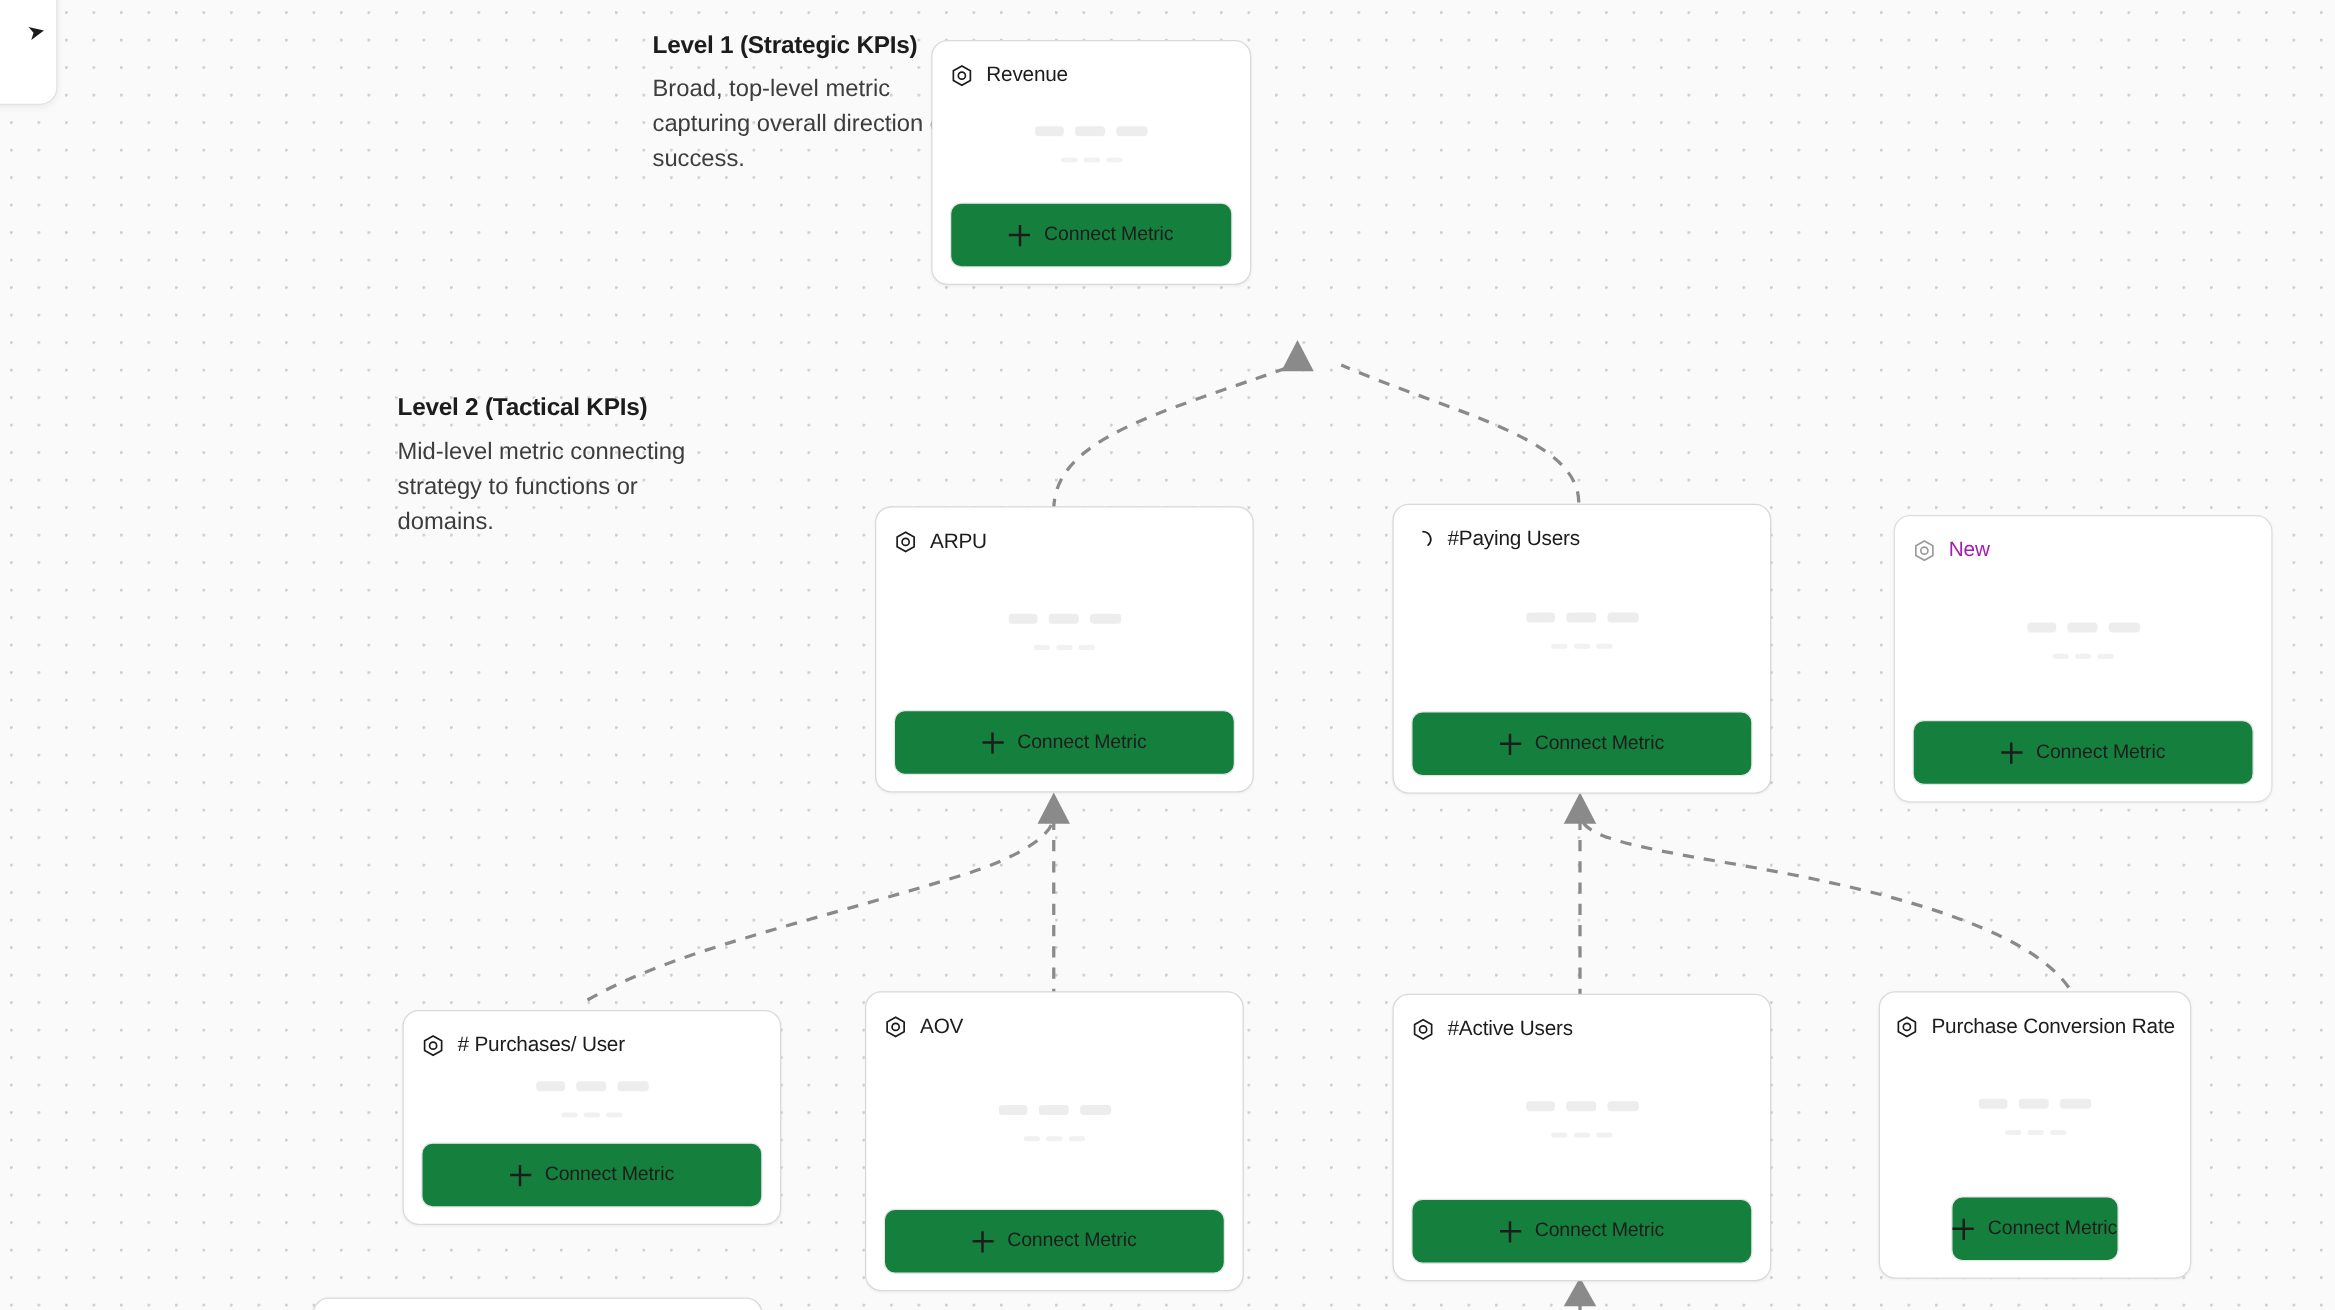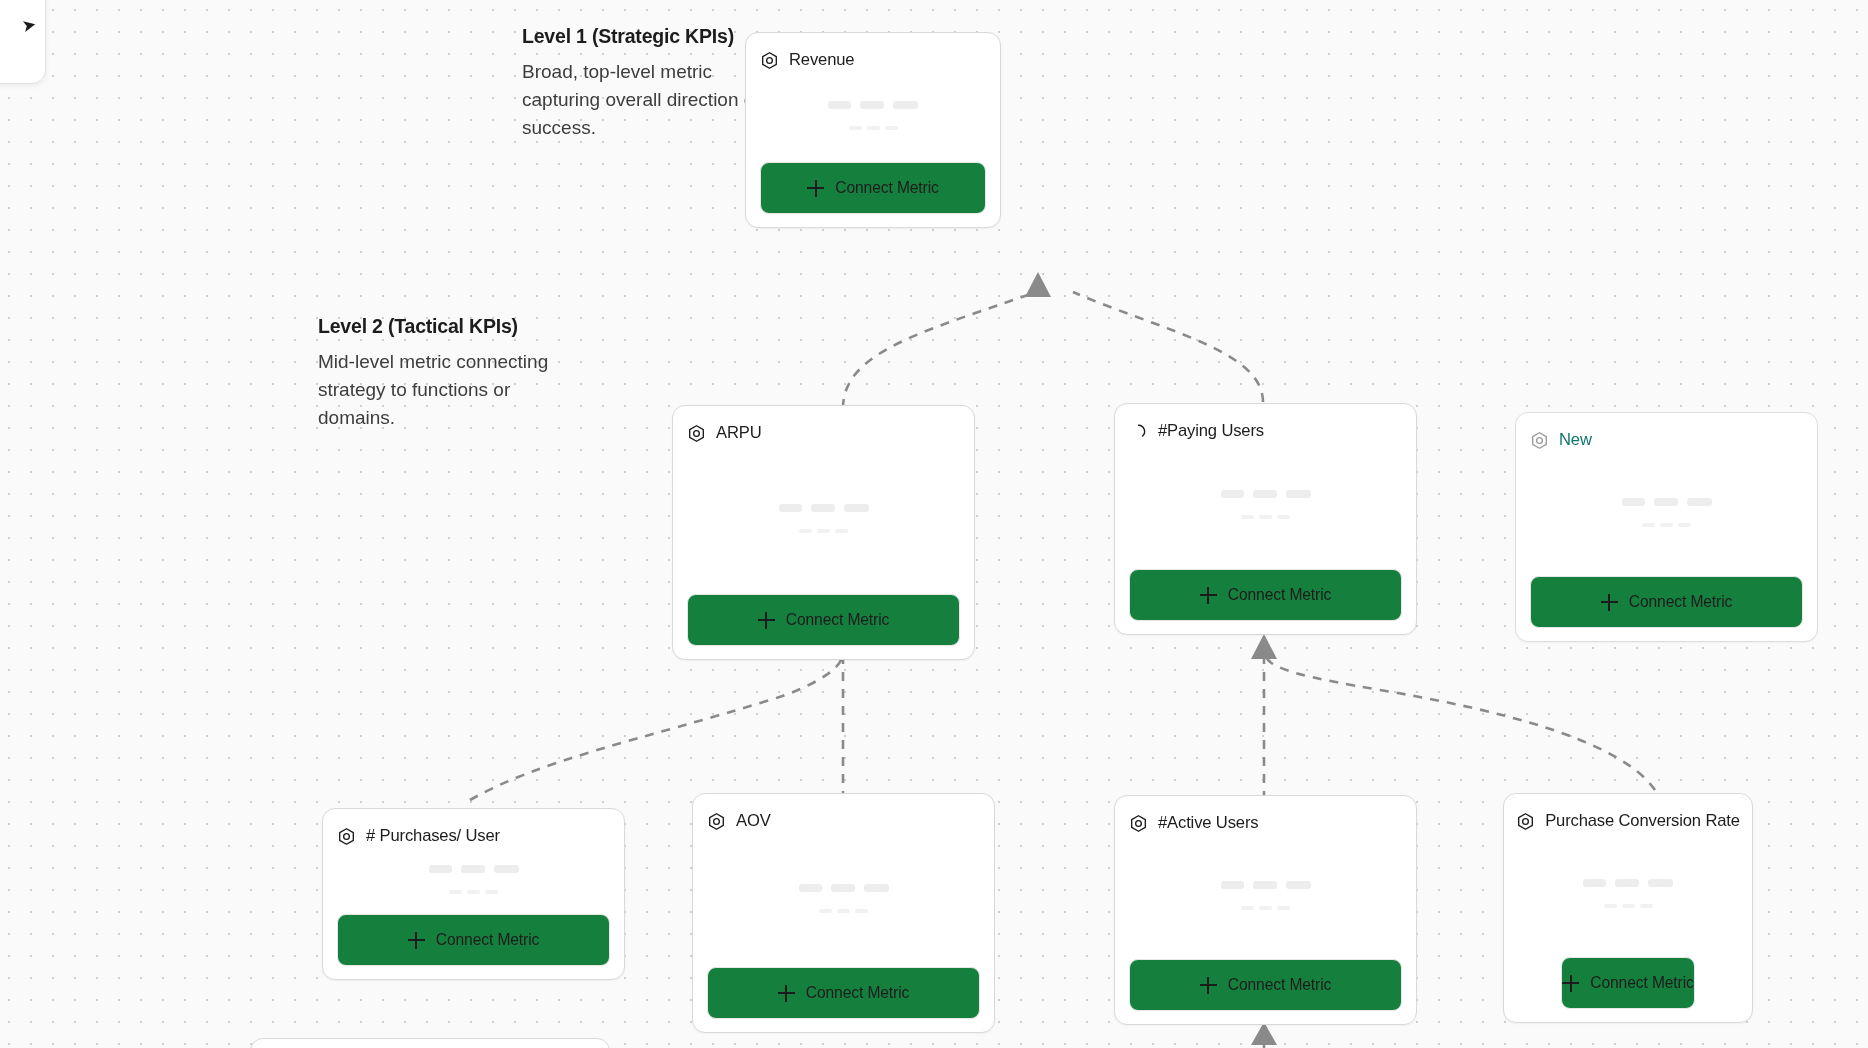--- a/index.html
+++ b/index.html
@@ -92,21 +92,21 @@
   }
   .card-title {
     font-size: 16.6px;
     font-weight: 500;
     color: #1c1c1c;
     letter-spacing: -0.15px;
     white-space: nowrap;
     overflow: hidden;
     text-overflow: ellipsis;
   }
-  .card.ghost .card-title { color: #0f766e; }
+  .card.ghost .card-title { color: #a21caf; }
 
   
   .card-body {
     flex: 1 1 auto;
     display: flex;
     flex-direction: column;
     align-items: center;
     justify-content: center;
     gap: 17px;
     padding-bottom: 4px;
@@ -248,21 +248,21 @@
         <span class="skel"></span>
         <span class="skel"></span>
       </div>
     </div>
     <div class="connect-btn">
       <span class="plus-icon"></span>
       <span class="connect-label">Connect Metric</span>
     </div>
   </div>
 
-  <div class="card" style="left:672px; top:405px; width:303px; height:255px;">
+  <div class="card" style="left:700px; top:405px; width:303px; height:229px;">
     <div class="card-head">
       <svg class="card-icon" viewBox="0 0 24 24">
         <path d="M12 2.2 L20.6 7.1 L20.6 16.9 L12 21.8 L3.4 16.9 L3.4 7.1 Z" fill="none" stroke="#1c1c1c" stroke-width="1.7" stroke-linejoin="round"></path>
         <circle cx="12" cy="12" r="3.6" fill="none" stroke="#1c1c1c" stroke-width="1.7"></circle>
       </svg>
       <span class="card-title">ARPU</span>
     </div>
     <div class="card-body">
       <div class="skel-row">
         <span class="skel w1"></span>

